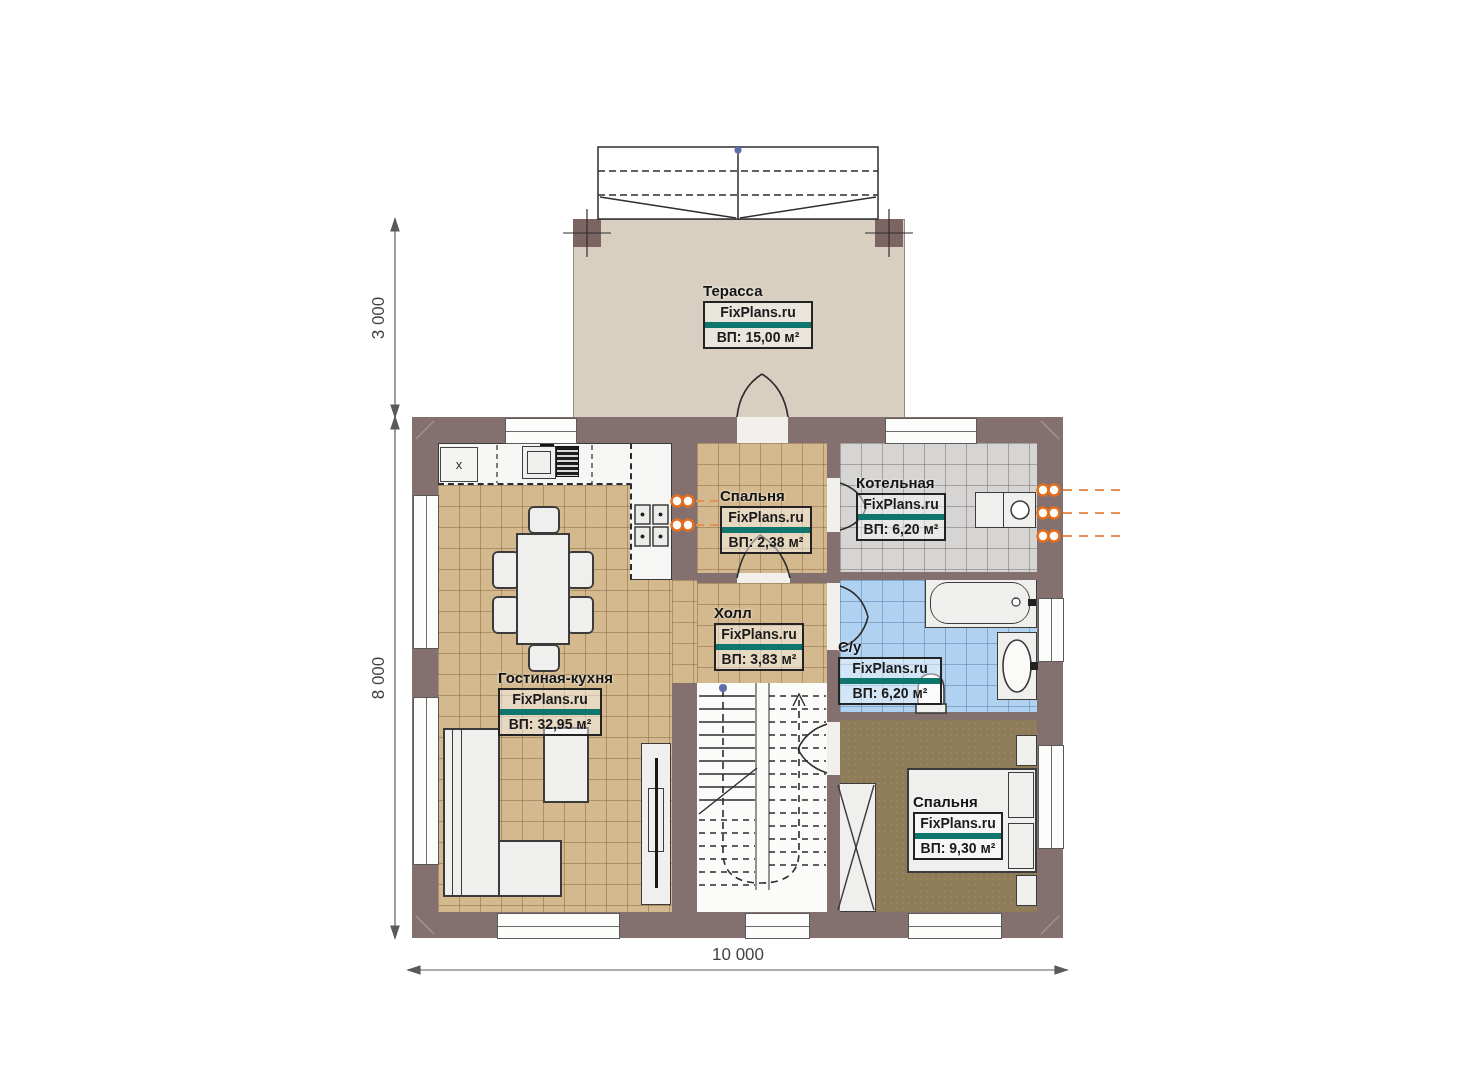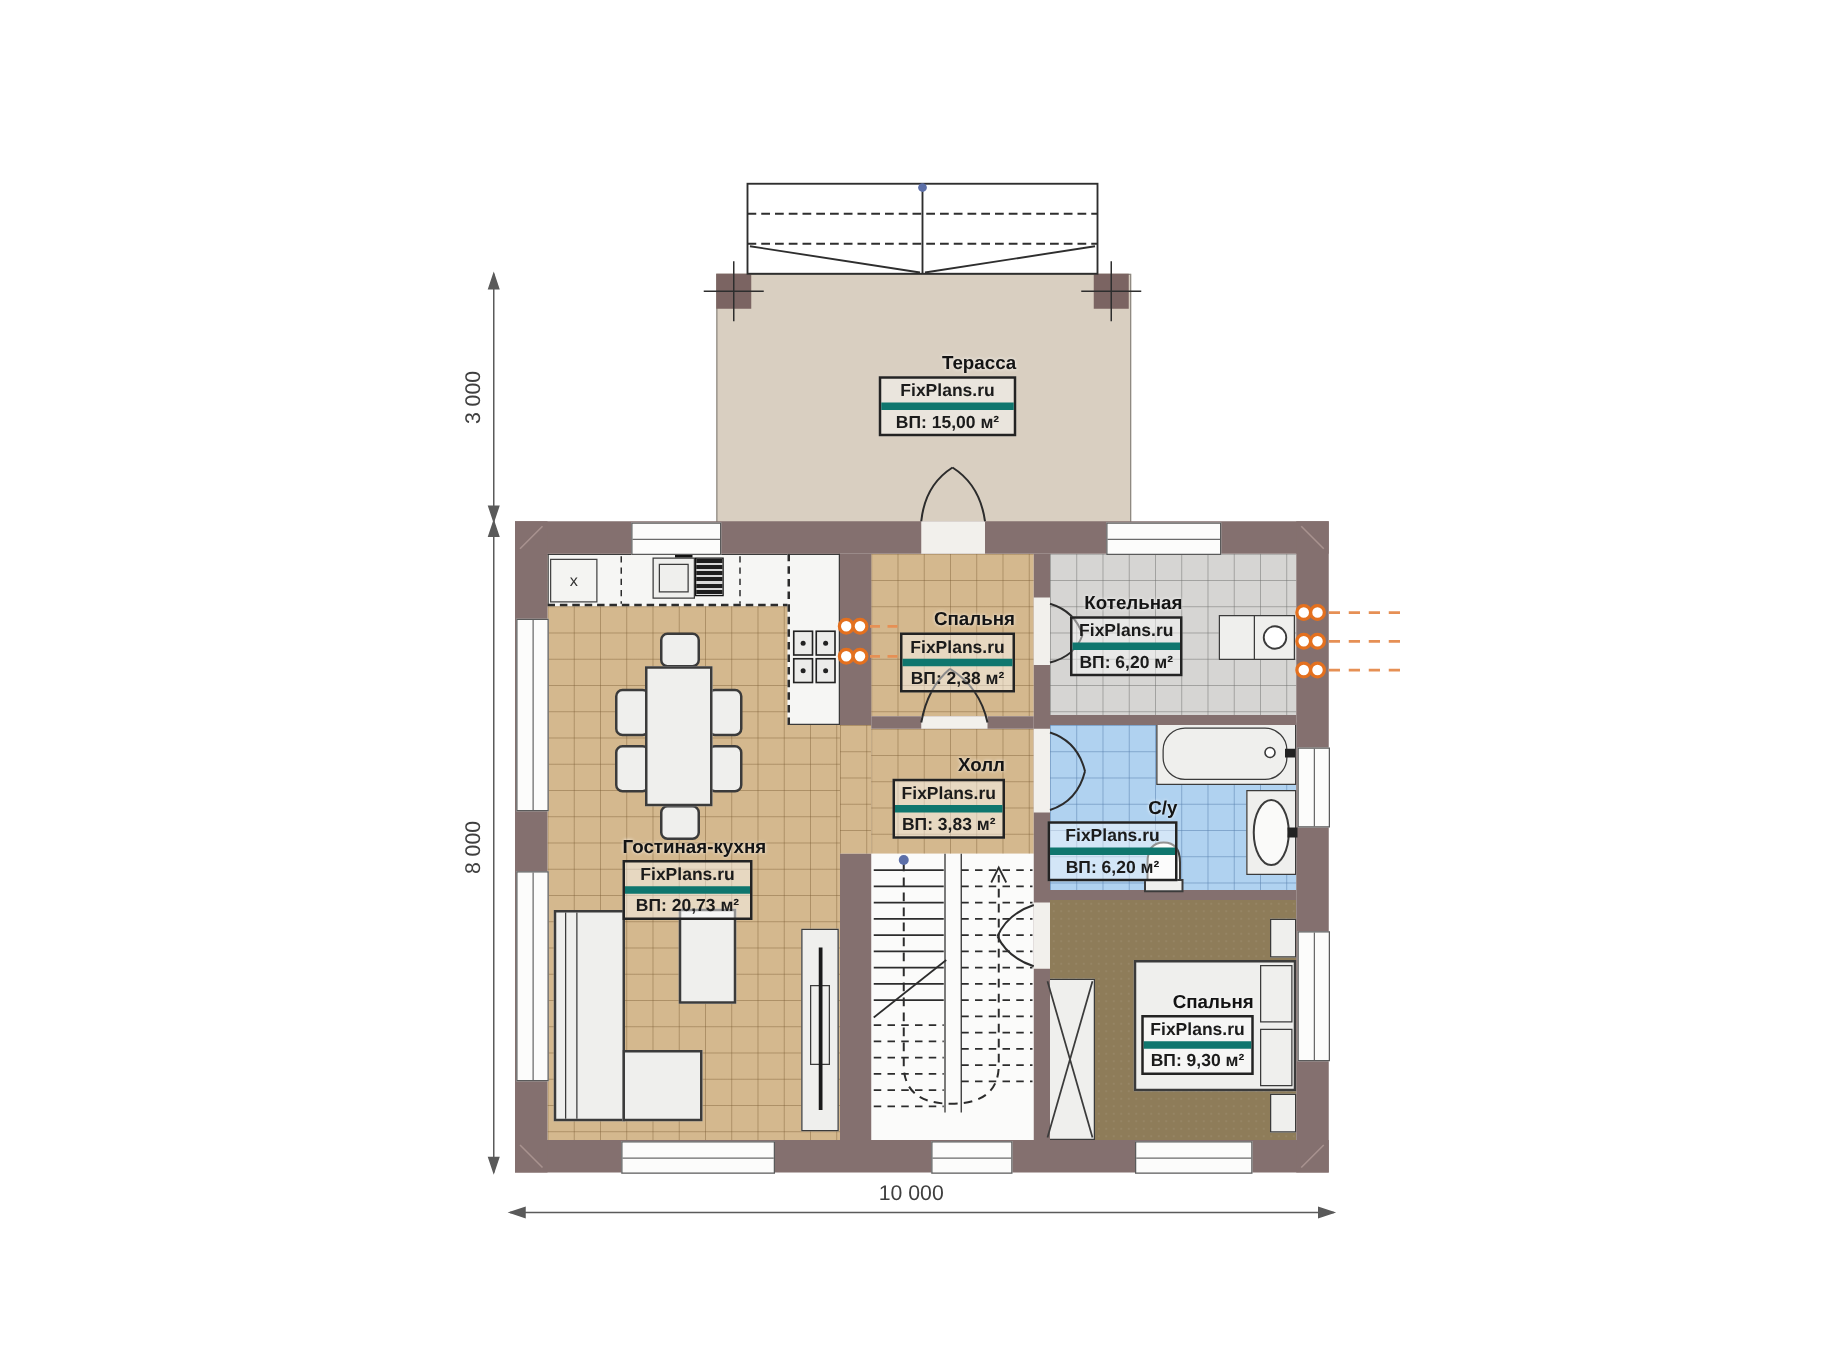--- a/index.html
+++ b/index.html
@@ -29,21 +29,21 @@
     background-position:0 50%;background-repeat:no-repeat;}
   .winv{background-color:#fcfcfb;border:1px solid #5a5a5a;
     background-image:linear-gradient(#6a6a6a,#6a6a6a);background-size:1px 100%;
     background-position:50% 0;background-repeat:no-repeat;}
   .gap{background:#f2f0ec;}
   .furn{background:#efefed;border:2px solid #3b3b3b;box-sizing:border-box;}
   .furn-thin{background:#efefed;border:1px solid #3b3b3b;box-sizing:border-box;}
   .counter{background:#f6f6f4;border:1px solid #3a3a3a;border-bottom:2px dashed #2c2c2c;box-sizing:border-box;}
   .counterv{background:#f6f6f4;border:1px solid #3a3a3a;border-left:2px dashed #2c2c2c;box-sizing:border-box;}
   .dark-appl{background:repeating-linear-gradient(#1d1d1d 0 3px,#d8d8d8 3px 5px);border:1px solid #111;box-sizing:border-box;}
-  .rname{font-weight:bold;font-size:15px;color:#141414;text-align:right;
+  .rname{font-weight:bold;font-size:15px;color:#141414;text-align:left;
          text-shadow:0 0 3px rgba(255,255,255,.9);white-space:nowrap;}
   .rbox{border:2px solid #232323;background:rgba(255,255,255,.45);box-sizing:border-box;}
   .rbox .row{font-weight:bold;font-size:14px;color:#1b1b1b;text-align:center;
              padding:1px 4px 2px;white-space:nowrap;}
   .rbox .row + .row{border-top:6px solid #0f766e;}
   .dimtxt{font-size:17px;color:#3f3f3f;white-space:nowrap;}
   .vdim{transform:rotate(-90deg);transform-origin:center;}
   .xmark{background:#f4f4f2;border:1px solid #444;color:#333;font-size:13px;
          display:flex;align-items:center;justify-content:center;box-sizing:border-box;}
   svg{position:absolute;left:0;top:0;}
@@ -338,29 +338,29 @@
     <div class="rbox" style="margin-top:2px;">
       <div class="row">FixPlans.ru</div>
       <div class="row">ВП: 6,20 м²</div>
     </div>
   </div>
 
   <div class="abs" style="left:498px;top:669px;width:104px;">
     <div class="rname">Гостиная-кухня</div>
     <div class="rbox" style="margin-top:2px;">
       <div class="row">FixPlans.ru</div>
-      <div class="row">ВП: 20,73 м²</div>
+      <div class="row">ВП: 32,95 м²</div>
     </div>
   </div>
 
   <div class="abs" style="left:913px;top:793px;width:90px;">
     <div class="rname">Спальня</div>
     <div class="rbox" style="margin-top:2px;">
       <div class="row">FixPlans.ru</div>
       <div class="row">ВП: 9,30 м²</div>
     </div>
   </div>
 
   <div class="abs dimtxt vdim" style="left:352px;top:308px;width:54px;text-align:center;">3 000</div>
   <div class="abs dimtxt vdim" style="left:352px;top:668px;width:54px;text-align:center;">8 000</div>
-  <div class="abs dimtxt" style="left:703px;top:945px;width:70px;text-align:left;">10 000</div>
+  <div class="abs dimtxt" style="left:703px;top:945px;width:70px;text-align:center;">10 000</div>
 
 </div>
 
 </body></html>

